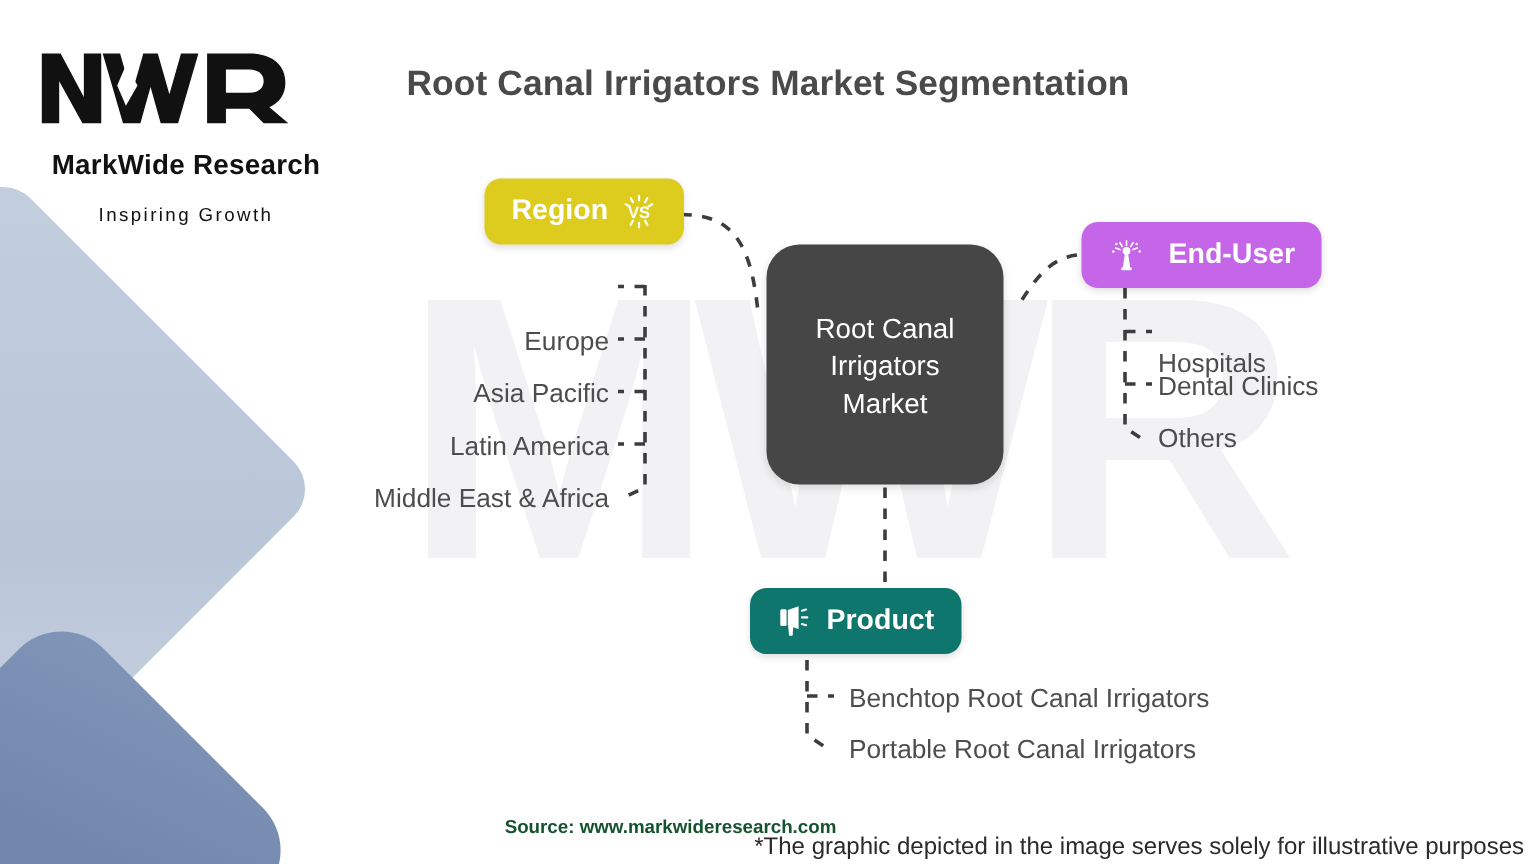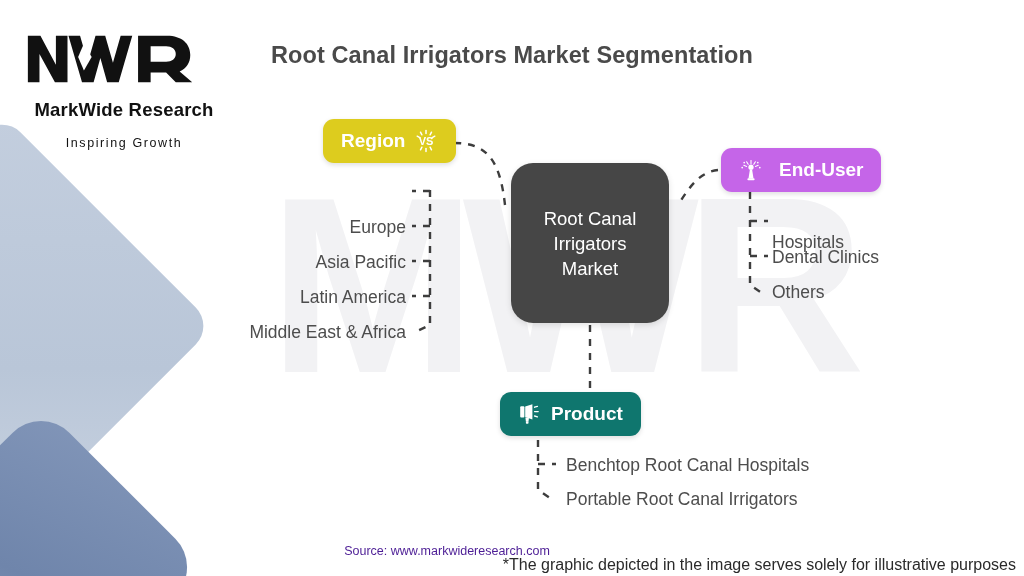--- a/index.html
+++ b/index.html
@@ -201,21 +201,21 @@
 
   <div class="leaf right" style="left:106px;top:217px;width:300px;">Europe</div>
   <div class="leaf right" style="left:106px;top:252px;width:300px;">Asia Pacific</div>
   <div class="leaf right" style="left:106px;top:287px;width:300px;">Latin America</div>
   <div class="leaf right" style="left:106px;top:322px;width:300px;">Middle East &amp; Africa</div>
 
   <div class="leaf" style="left:772px;top:212px;margin-top:20px;">Hospitals</div>
   <div class="leaf" style="left:772px;top:247px;">Dental Clinics</div>
   <div class="leaf" style="left:772px;top:282px;">Others</div>
 
-  <div class="leaf" style="left:566px;top:455px;">Benchtop Root Canal Hospitals</div>
+  <div class="leaf" style="left:566px;top:455px;">Benchtop Root Canal Irrigators</div>
   <div class="leaf" style="left:566px;top:489px;">Portable Root Canal Irrigators</div>
 
   <div style="position:absolute;left:0;top:544px;width:894px;text-align:center;
-              font-size:12.5px;font-weight:normal;color:#4c1d95;">Source: www.markwideresearch.com</div>
+              font-size:12.5px;font-weight:bold;color:#14532d;">Source: www.markwideresearch.com</div>
   <div style="position:absolute;right:8px;top:556px;
               font-size:16px;color:#2a2a2a;">*The graphic depicted in the image serves solely for illustrative purposes</div>
 
 </div>
 
 </body></html>

